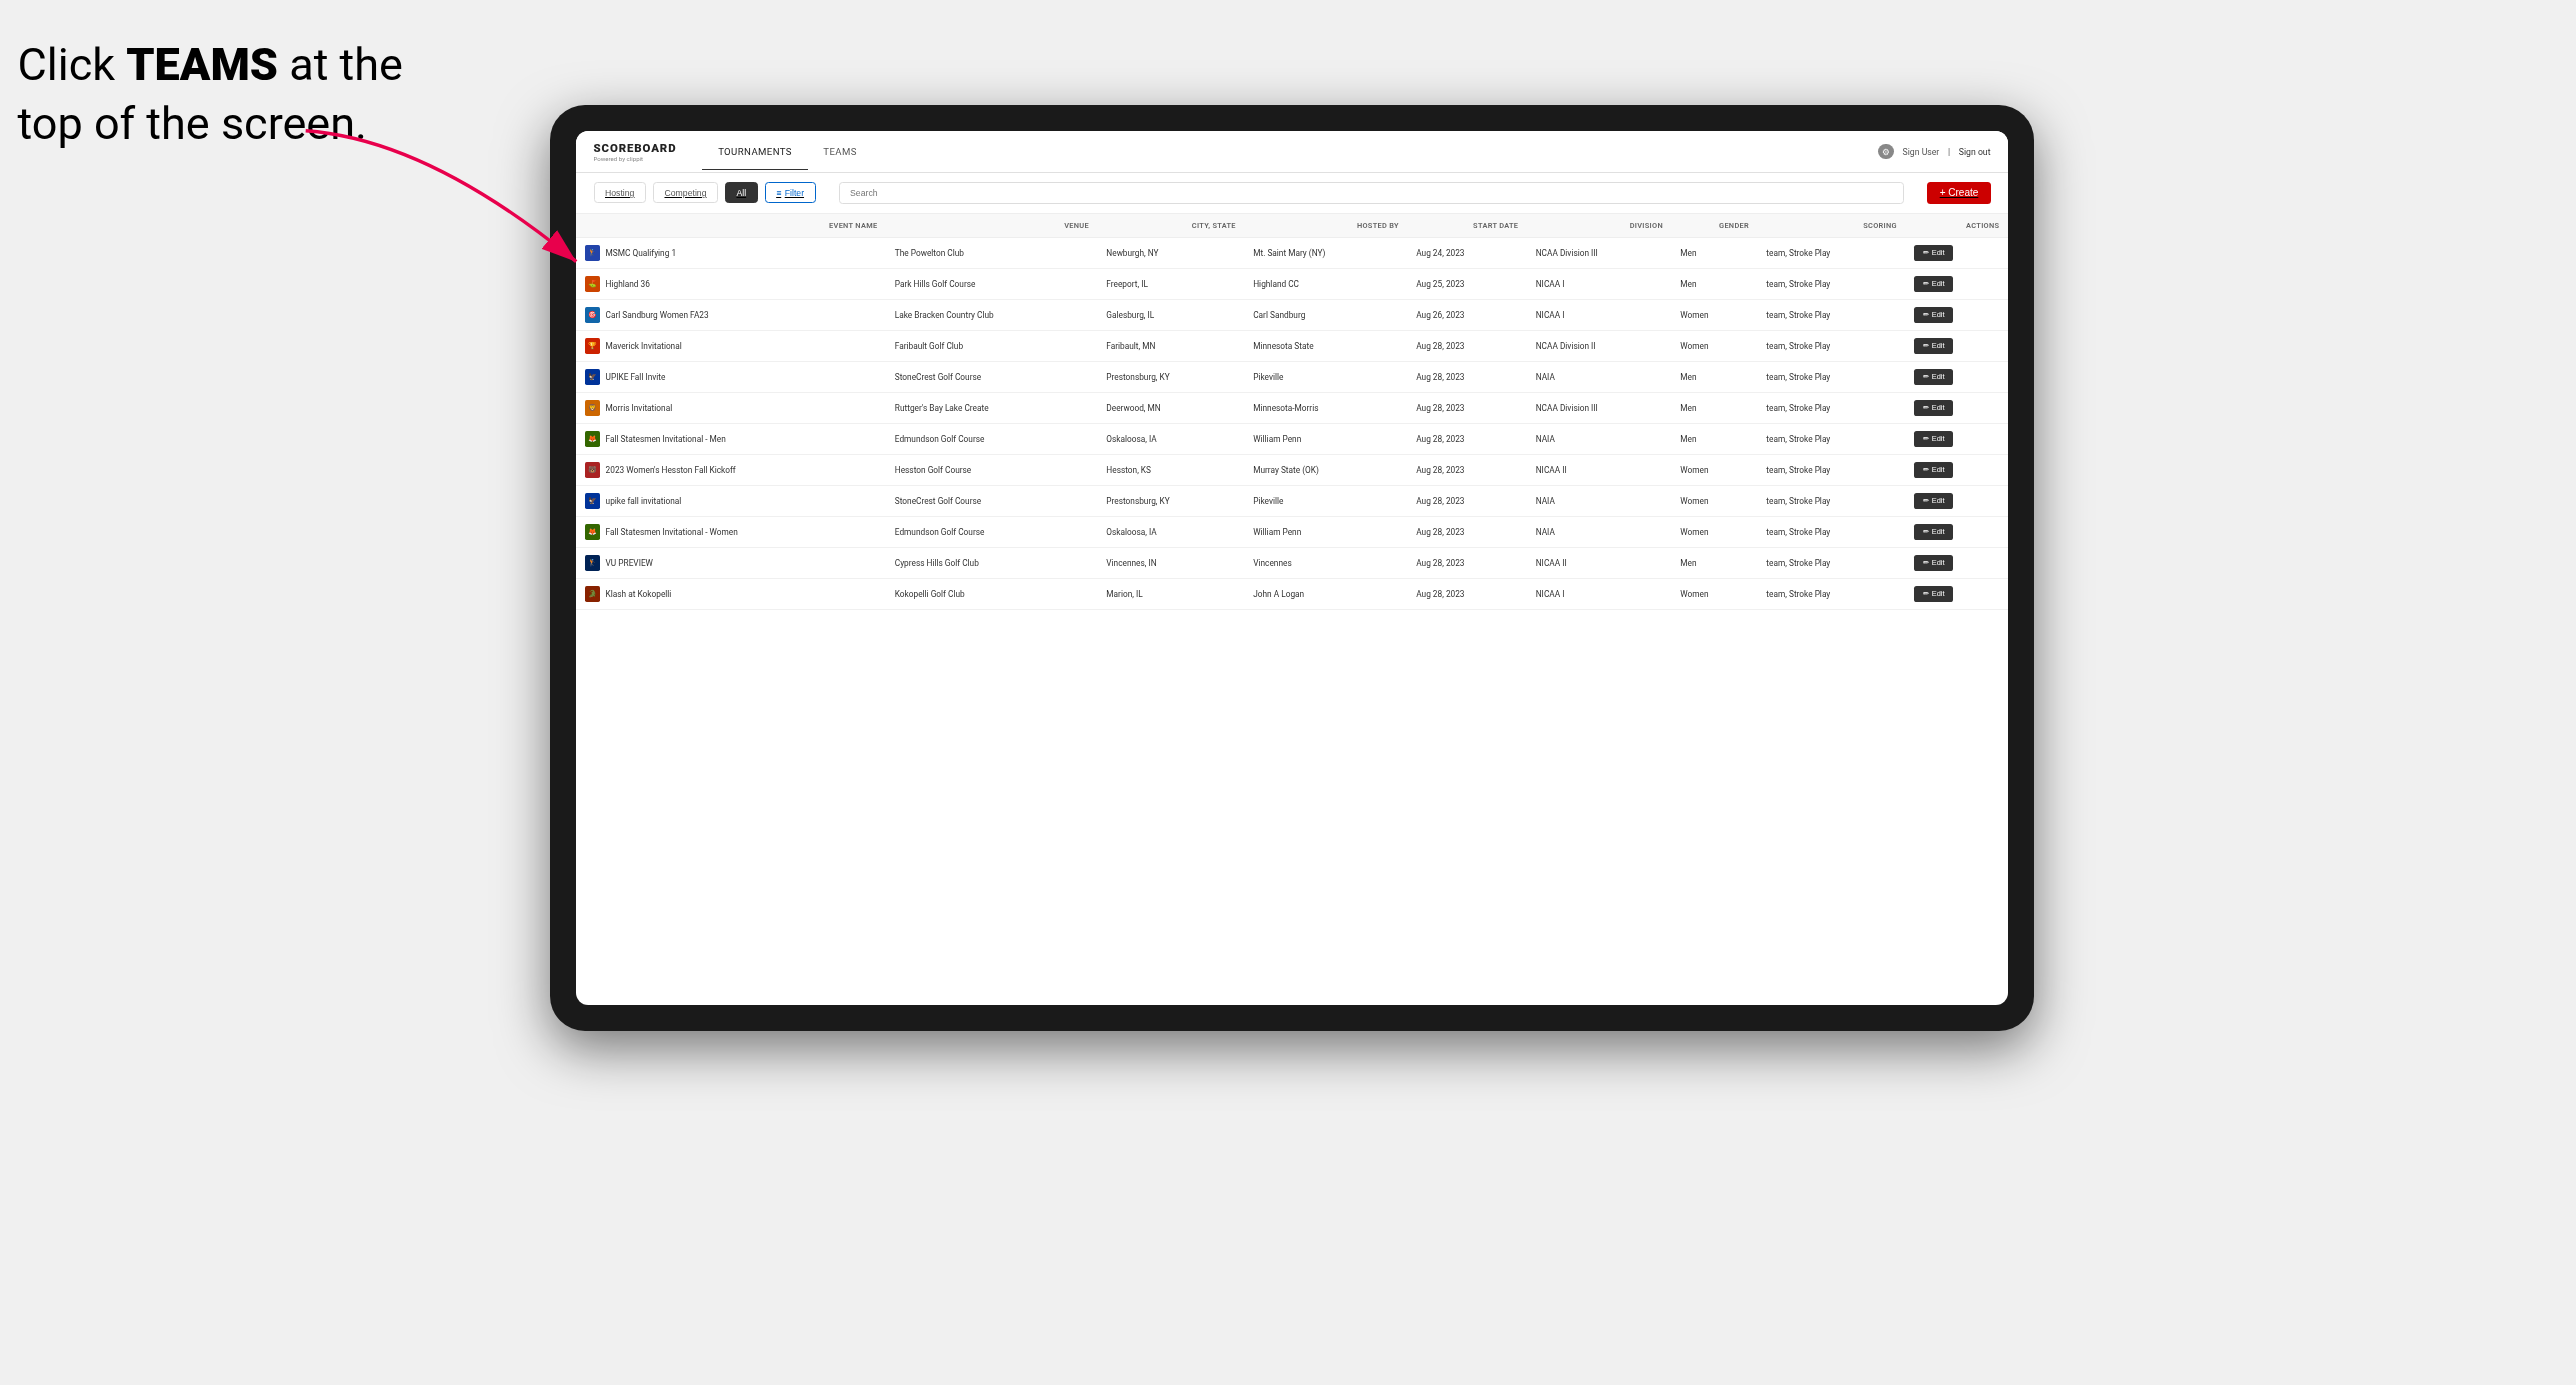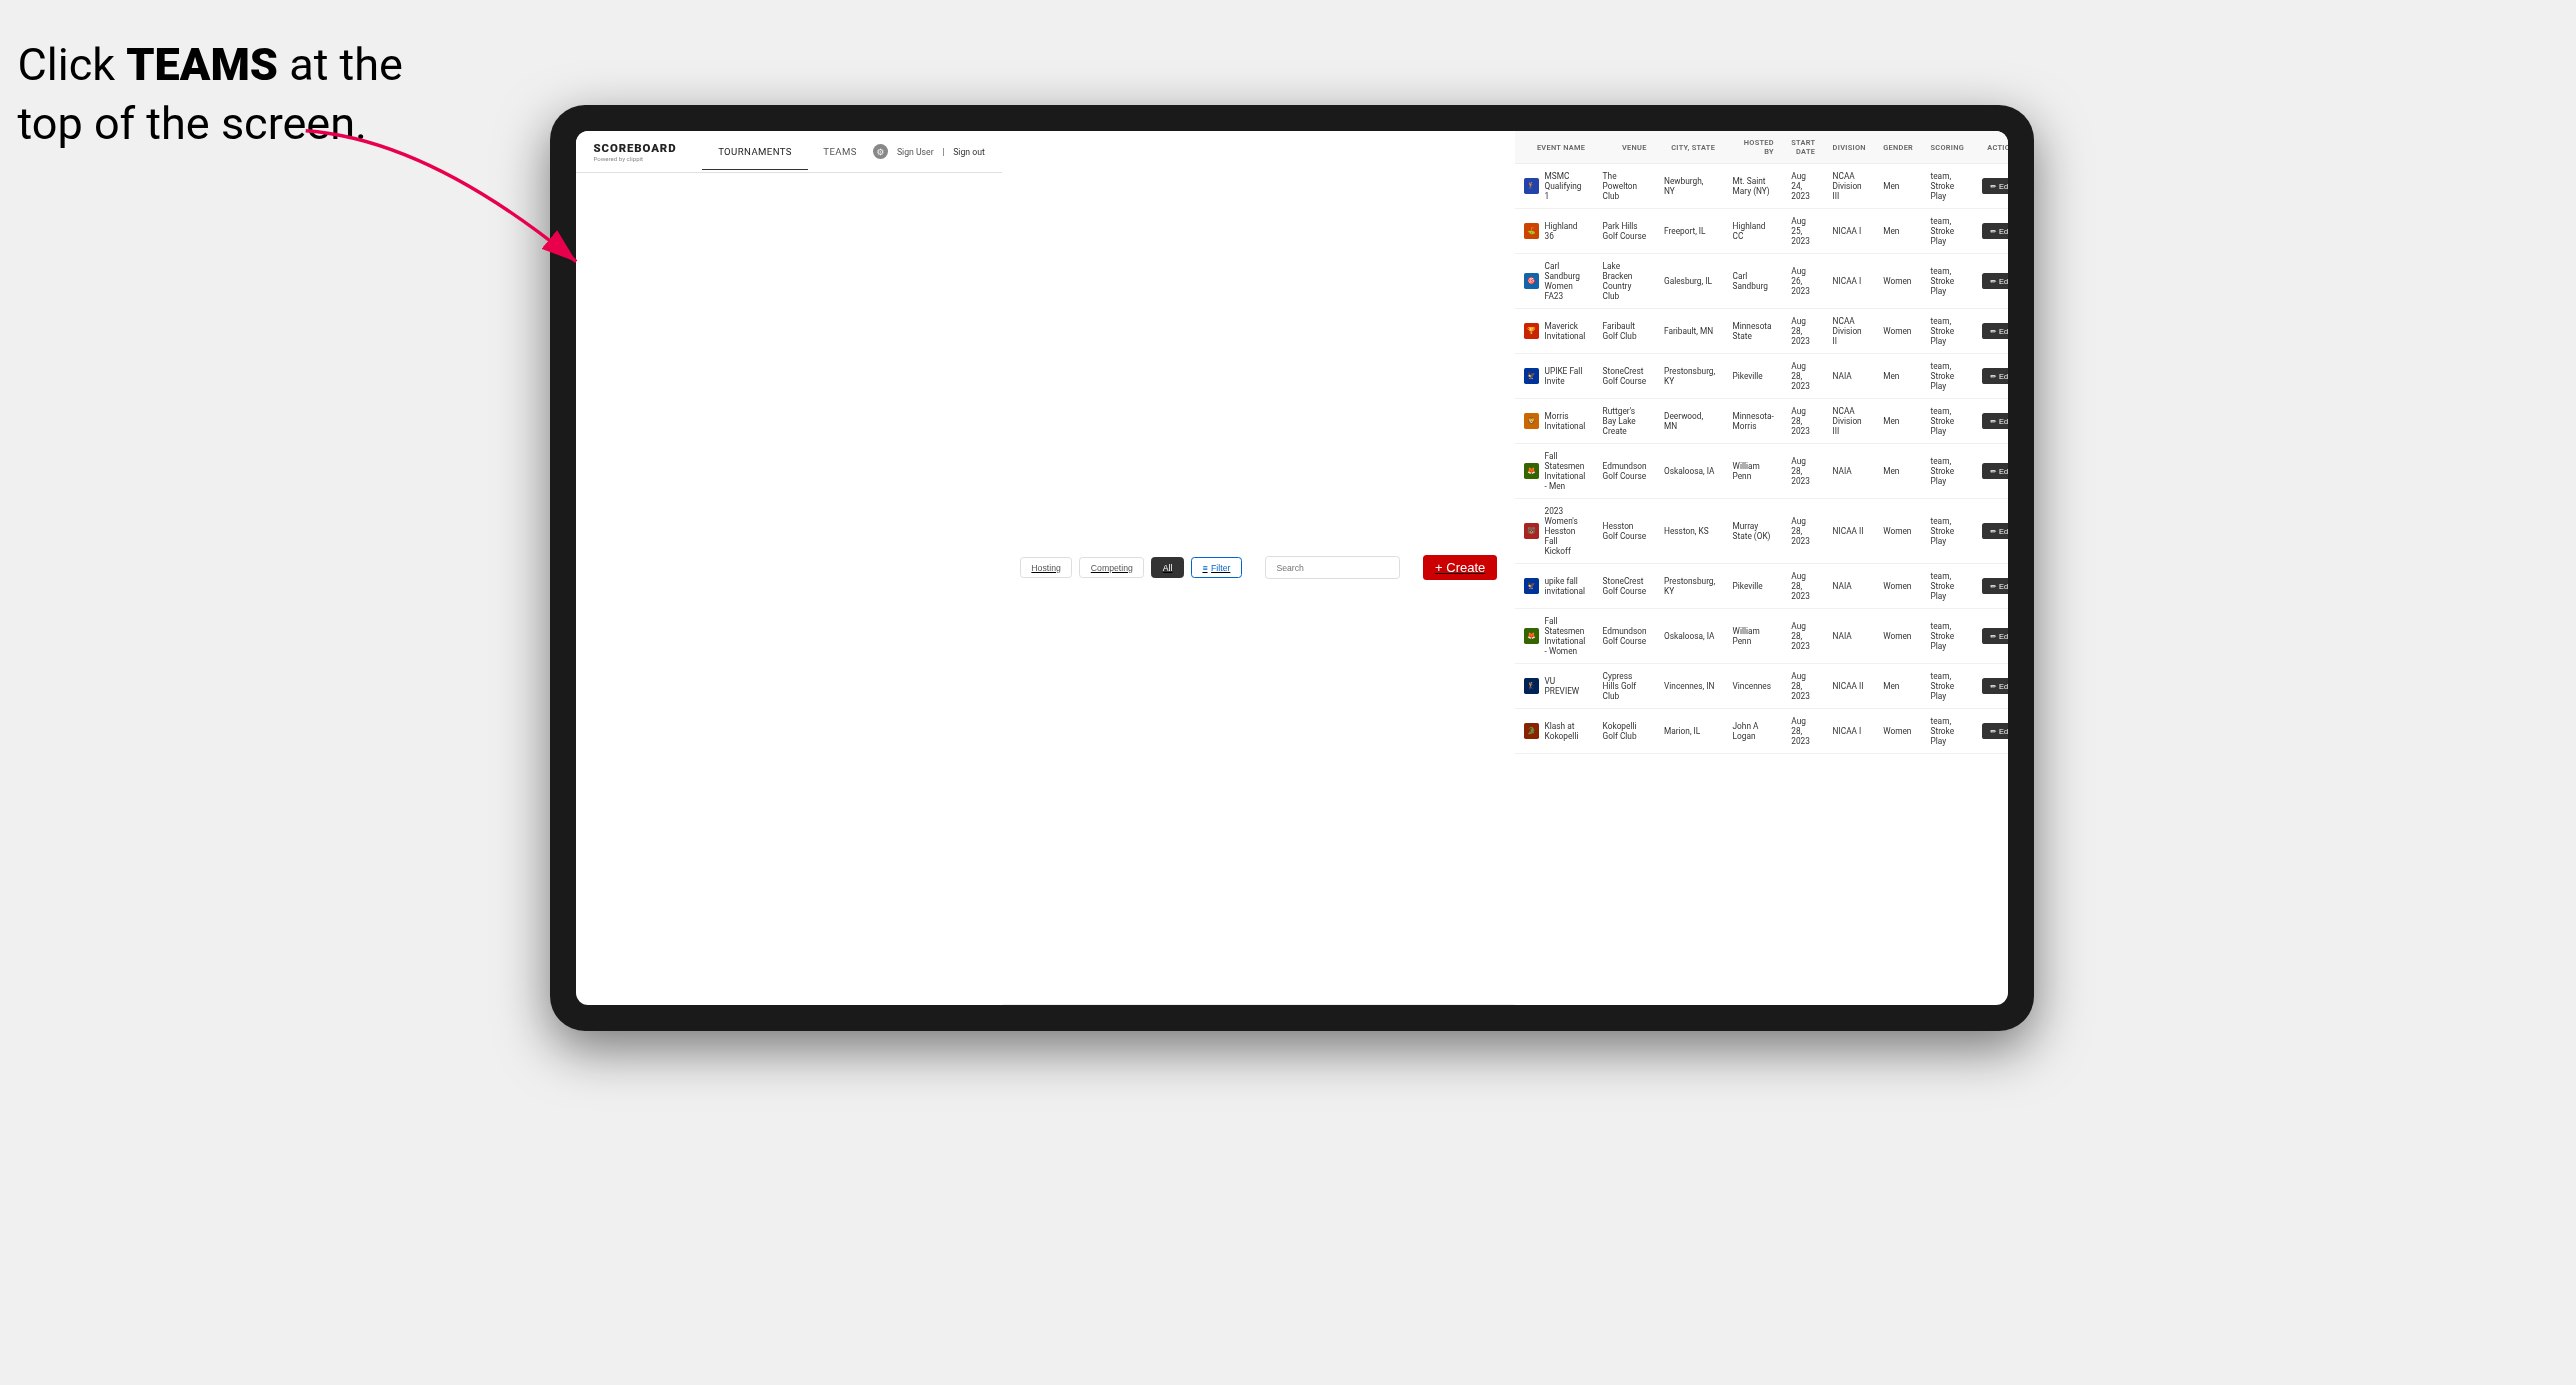--- a/index.html
+++ b/index.html
@@ -49,21 +49,21 @@
       padding: 26px;
     }
 
     .tablet-screen {
       width: 100%;
       height: 100%;
       background: #fff;
       border-radius: 12.2px;
       overflow: hidden;
       display: flex;
-      flex-direction: row;
+      flex-direction: column;
     }
 
     
     .nav-bar {
       display: flex;
       align-items: center;
       padding: 0 17.5px;
       height: 42px;
       border-bottom: 0.9px solid #e0e0e0;
       background: #fff;
@@ -181,21 +181,21 @@
       padding: 5.2px 10.5px;
       font-size: 8.7px;
       border: 0.9px solid #ddd;
       border-radius: 3.5px;
       color: #888;
       outline: none;
     }
 
     .create-btn {
       padding: 5.2px 12.2px;
-      font-size: 13px;
+      font-size: 10px;
       background: #cc0000;
       color: #fff;
       border: none;
       border-radius: 3.5px;
       cursor: pointer;
       display: flex;
       align-items: center;
       gap: 3.5px;
     }
 

